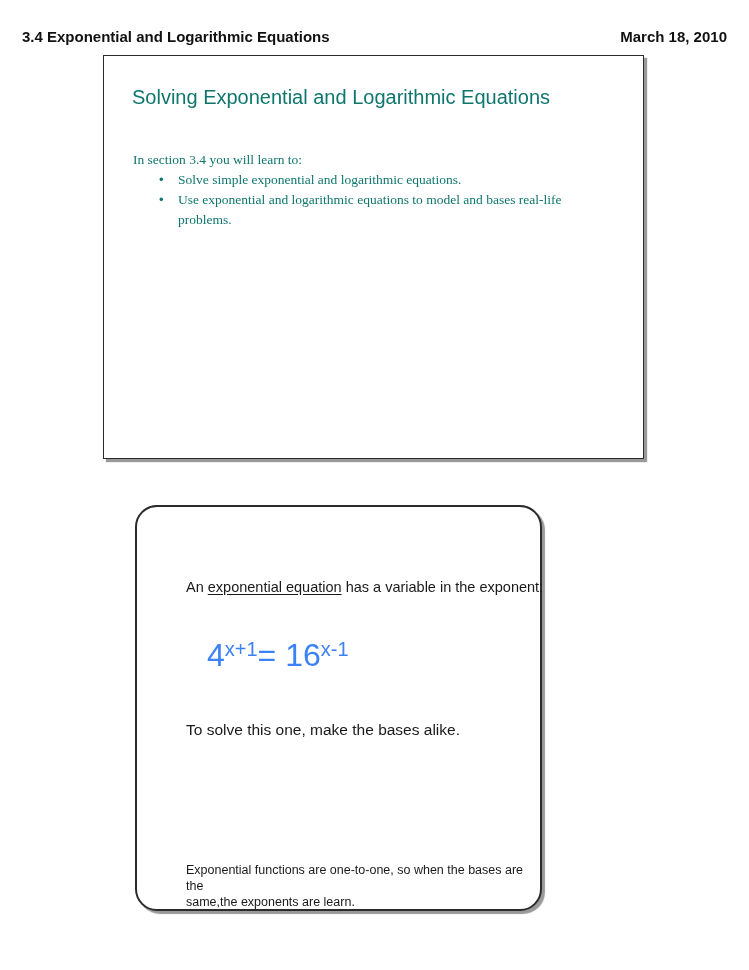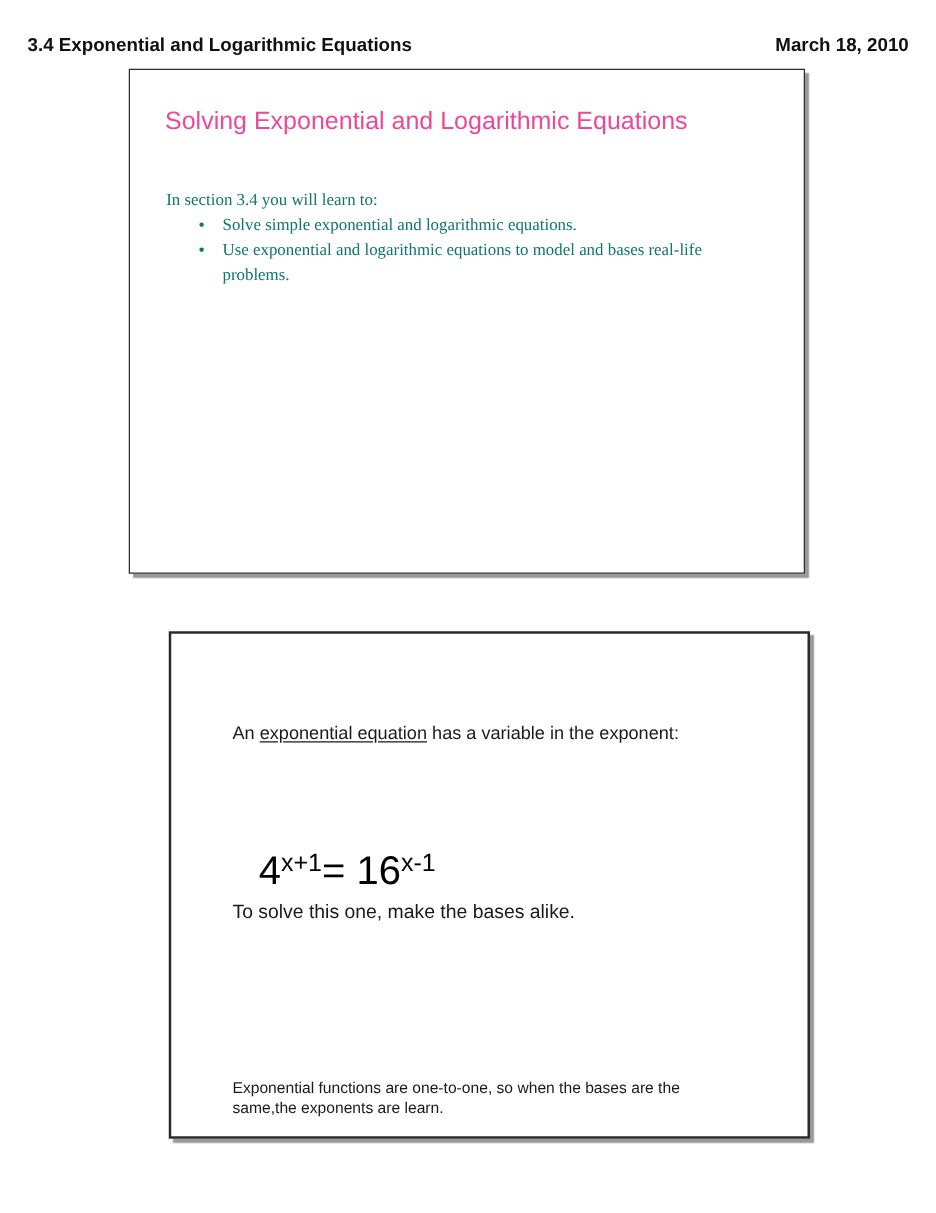--- a/index.html
+++ b/index.html
@@ -42,23 +42,24 @@
   }
   .slide1 {
     left: 103px;
     top: 55px;
     width: 541px;
     height: 404px;
   }
   .slide2 {
     left: 135px;
     top: 505px;
-    width: 513px;
+    width: 407px;
     height: 406px;
     border-width: 2px;
+    border-radius: 22px;
   }
 
   
   .s1-title {
     position: absolute;
     left: 28px;
     top: 30px;
     font-size: 20px;
     white-space: nowrap;
   }
@@ -96,23 +97,22 @@
     font-size: 14.5px;
     white-space: nowrap;
     color: #1a1a1a;
   }
   .s2-sentence .u { text-decoration: underline; text-underline-offset: 2px; }
   .s2-equation {
     position: absolute;
     left: 70px;
     top: 130px;
     font-size: 32px;
-    color: #000000;
+    color: #3b82f6;
     white-space: nowrap;
-    margin-top: 41px;
   }
   .s2-equation sup {
     font-size: 20px;
     vertical-align: 10px;
     line-height: 0;
   }
   .s2-hint {
     position: absolute;
     left: 49px;
     top: 214px;
@@ -129,21 +129,21 @@
     color: #1a1a1a;
   }
 </style>
 </head>
 <body>
 
 <div class="hdr-left">3.4 Exponential and Logarithmic Equations</div>
 <div class="hdr-right">March 18, 2010</div>
 
 <div class="slide slide1">
-  <div class="s1-title" style="color: #ec4899;">Solving Exponential and Logarithmic Equations</div>
+  <div class="s1-title" style="color: #0f766e;">Solving Exponential and Logarithmic Equations</div>
   <div class="s1-body">
     <div>In section 3.4 you will learn to:</div>
     <ul class="s1-bullets">
       <li>Solve simple exponential and logarithmic equations.</li>
       <li>Use exponential and logarithmic equations to model and bases real-life problems.</li>
     </ul>
   </div>
 </div>
 
 <div class="slide slide2">

